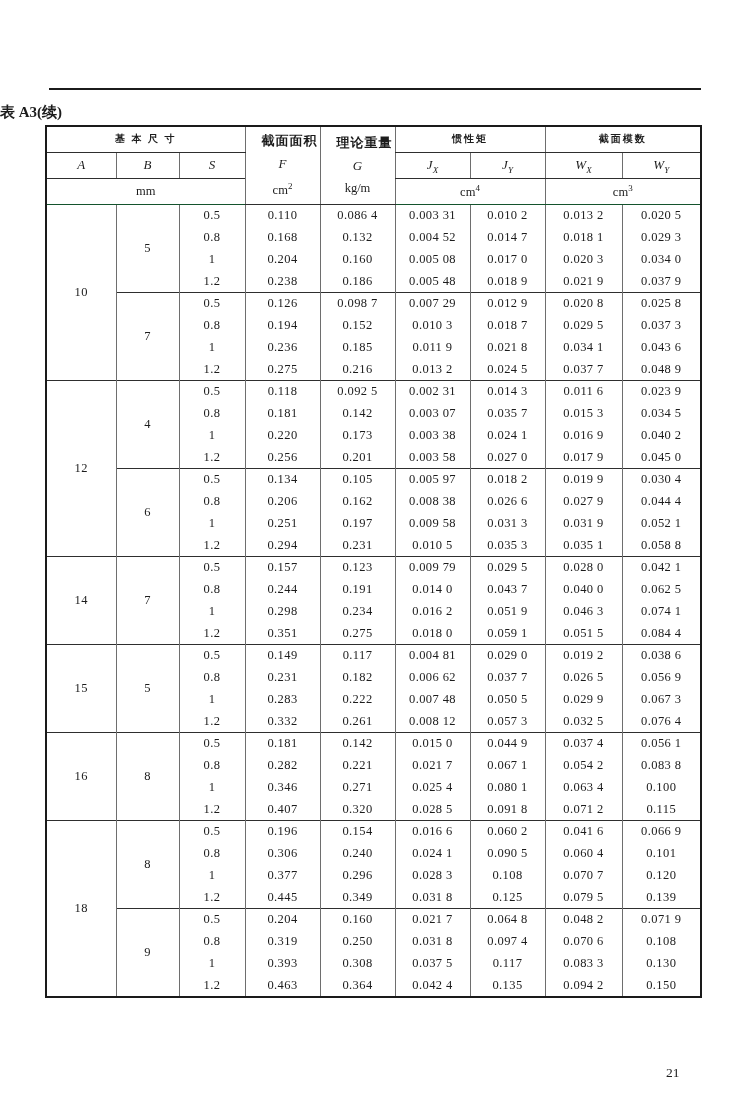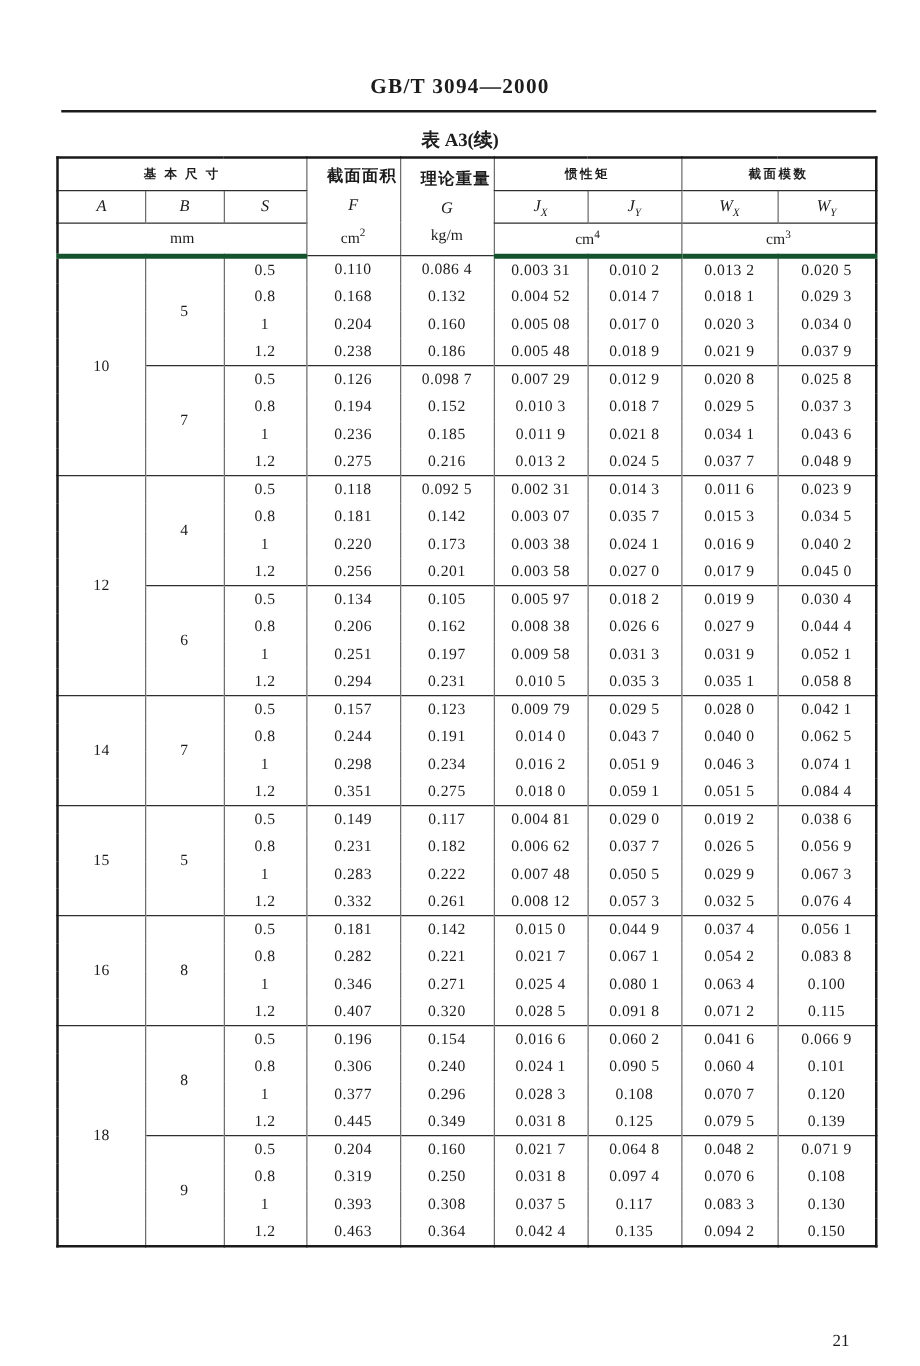--- a/index.html
+++ b/index.html
@@ -24,21 +24,20 @@
   .header-rule {
     position: absolute;
     top: 88px; left: 49px;
     width: 652px; height: 2px;
     background: #1b1b1b;
   }
   .table-caption {
     position: absolute;
     top: 103px; left: 0;
     width: 100%;
-    text-align: center;
     font-size: 15px;
     font-weight: bold;
   }
   table.data-table {
     position: absolute;
     top: 125px; left: 45px;
     width: 655px;
     border-collapse: collapse;
     table-layout: fixed;
     border: 2px solid #1a1a1a;
@@ -68,21 +67,21 @@
     border-bottom: 1px solid #2e2e2e;
   }
   .h-sub {
     font-size: 13px;
     border-bottom: 1px solid #2e2e2e;
   }
   .h-sub .sym, .h-sub i { font-style: italic; font-size: 13px; }
   .h-sub sub { font-style: italic; font-size: 9px; }
   .h-unit {
     font-size: 12.5px;
-    border-bottom: 4px solid #14532d;
+    border-bottom: 1px solid #14532d;
     margin-left: 12px;
   }
   .h-unit sup, .h-merged sup { font-size: 9px; }
   .h-merged {
     border-bottom: 1px solid #2e2e2e;
     vertical-align: middle;
     padding: 2px 16px;
   }
   .h-merged span.line { display: block; line-height: 23px; }
   .h-merged .h-cn { font-weight: bold; font-size: 13px; letter-spacing: 1px; }
@@ -100,21 +99,20 @@
     top: 1045px; left: 666px;
     font-size: 13.5px;
     margin-top: 20px;
   }
 </style>
 </head>
 <body>
 
 <div class="page">
 
-  <div class="doc-title">GB/T 3094—2000</div>
   <div class="header-rule"></div>
   <div class="table-caption">表 A3(续)</div>
 
   <table class="data-table">
     <colgroup>
       <col class="c-a">
         <col class="c-b">
         <col class="c-s">
       <col class="c-f">
         <col class="c-g">

